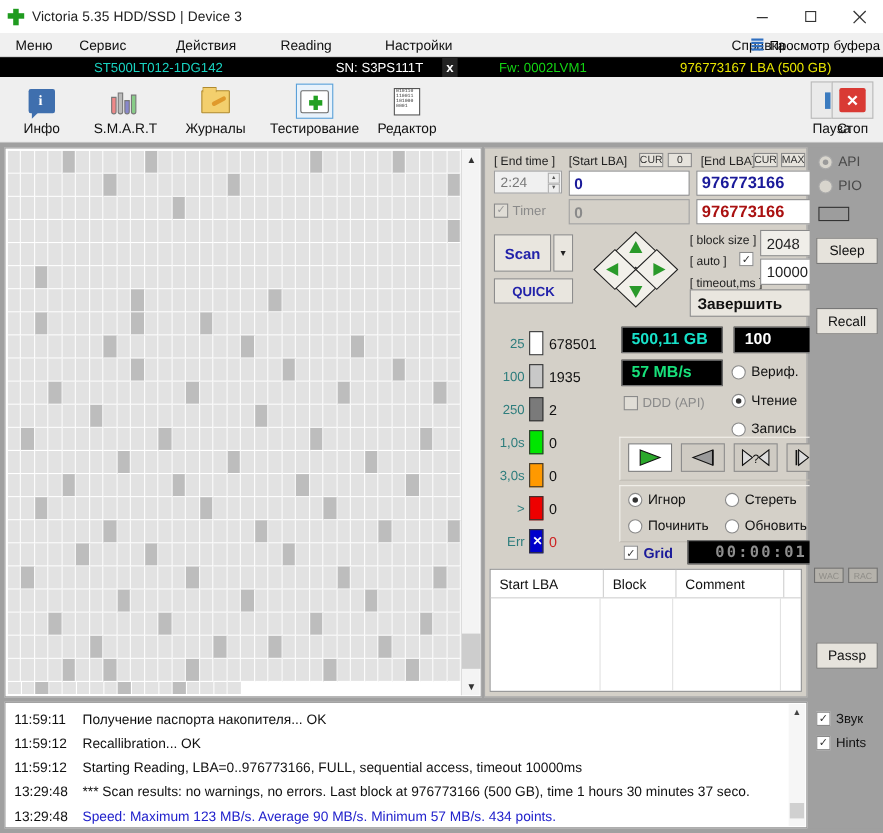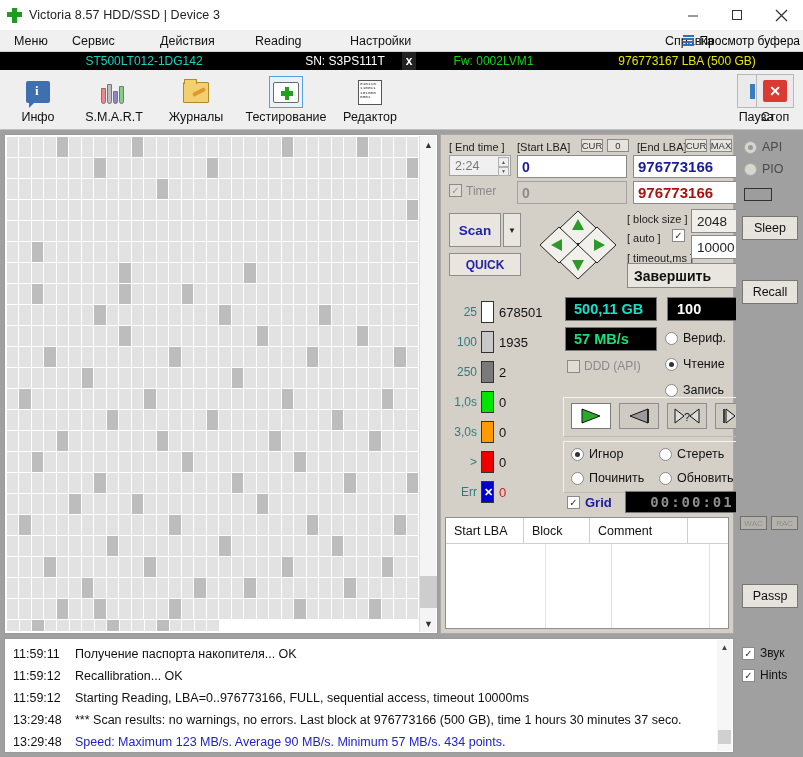--- a/index.html
+++ b/index.html
@@ -184,21 +184,21 @@
   .bottomright{position:absolute;left:736px;top:638px;width:66px;height:115px;background:#a0a0a0;padding-top:8px;}
   .brchk{display:flex;align-items:center;gap:5px;font-size:12px;color:#111;margin:0 0 8px 6px;}
 </style>
 </head>
 <body>
 
 <div id="app">
 
   <div class="titlebar">
     <div class="title-icon"></div>
-    <div class="title-text">Victoria 8.57 HDD/SSD | Device 3</div>
+    <div class="title-text">Victoria 5.35 HDD/SSD | Device 3</div>
     <div class="win-btns">
       <div class="win-btn">
         <svg width="12" height="12">
             <line x1="1" y1="7" x2="11" y2="7" stroke="#333" stroke-width="1"></line>
           </svg>
       </div>
       <div class="win-btn">
         <svg width="12" height="12">
             <rect x="1.5" y="1.5" width="9" height="9" fill="none" stroke="#333" stroke-width="1"></rect>
           </svg>
@@ -1309,21 +1309,21 @@
     </div>
 
     <div style="position:absolute;left:126px;top:360px;display:flex;align-items:center;gap:5px;">
       <span class="chkbox on"></span>
       <span style="color:#1a1a9a;font-weight:bold;font-size:13px;">Grid</span>
     </div>
     <div class="dmx" style="position:absolute;left:184px;top:356px;width:134px;height:22px;">00:00:01</div>
 
     <div class="deftable">
       <div class="defhead">
-        <div style="width:78px">Start LBA</div>
+        <div style="width:103px">Start LBA</div>
         <div style="width:66px">Block</div>
         <div style="width:98px">Comment</div>
         <div style="flex:1;border-right:none"></div>
       </div>
       <div class="defbody">
         <span style="width:100px"></span>
           <span style="width:66px"></span>
           <span style="width:98px"></span>
           <span style="flex:1;border-right:none"></span>
       </div>

